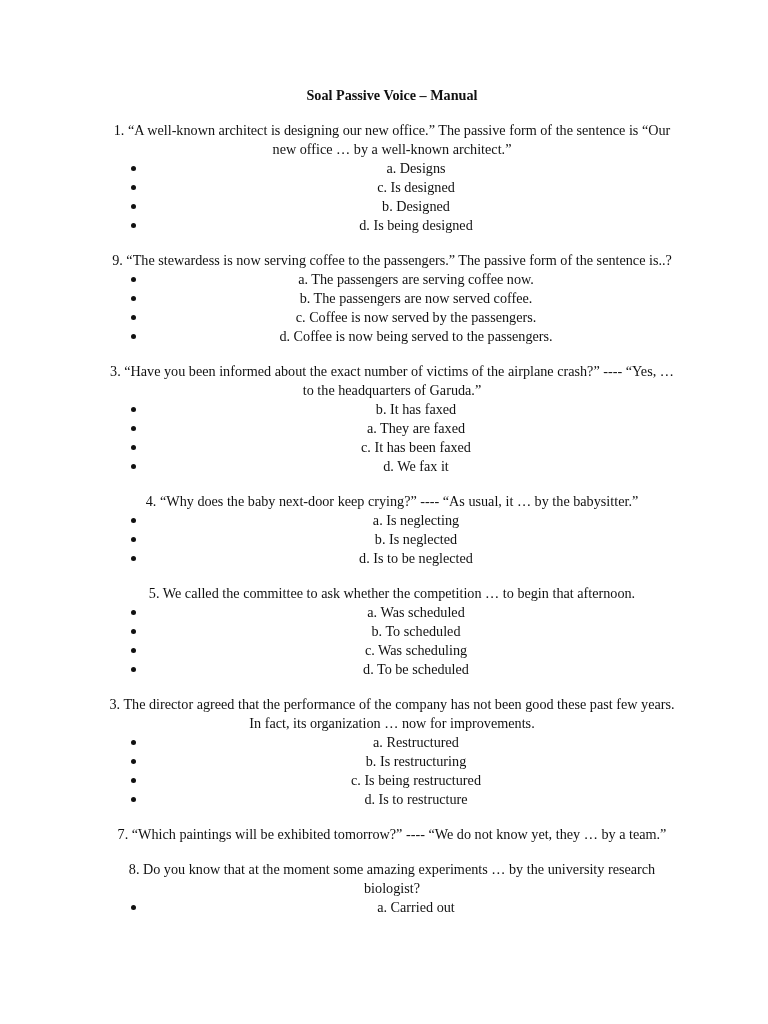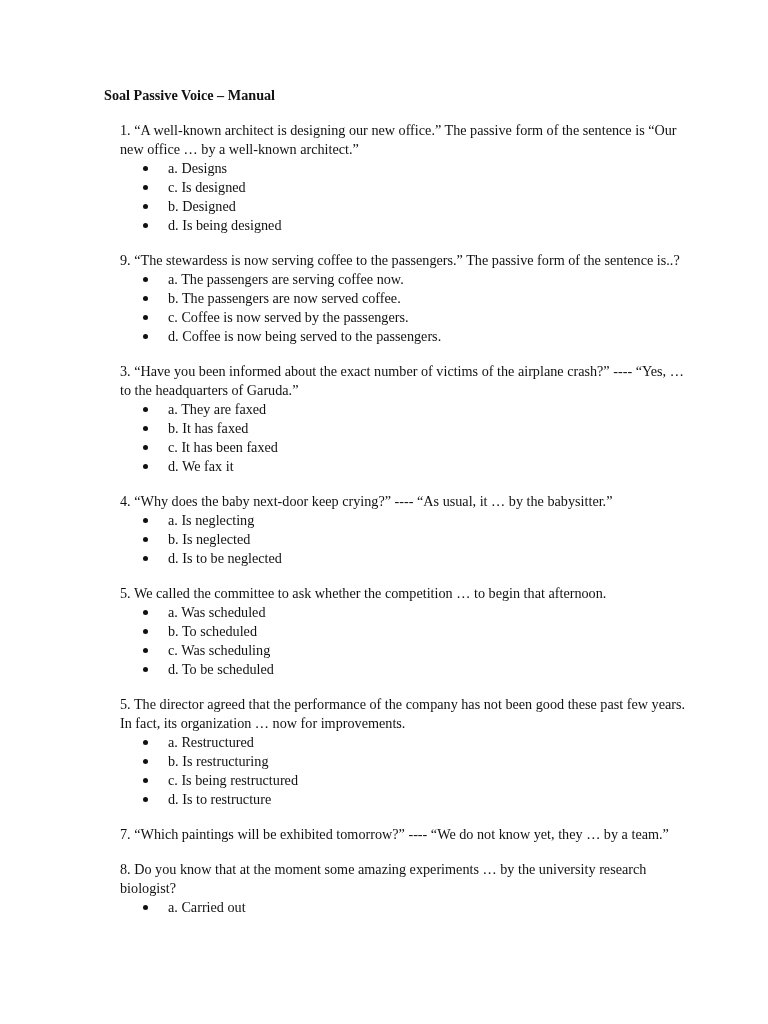--- a/index.html
+++ b/index.html
@@ -10,25 +10,26 @@
     body {
       width: 768px;
       height: 1024px;
       overflow: hidden;
       position: relative;
       font-family: "Liberation Serif", "DejaVu Serif", serif;
       color: #111111;
     }
     .page {
       position: absolute;
-      left: 104px;
+      left: 92px;
       top: 86px;
       width: 600px;
       font-size: 14.2px;
       line-height: 19px;
+      text-align: center;
     }
     .doc-title {
       font-weight: bold;
       font-size: 14.2px;
       margin: 0 0 14px 0;
       line-height: 19px;
     }
     .question {
       margin: 16px;
       padding: 0;
@@ -79,22 +80,22 @@
         <ul class="options">
           <li class="option"><span class="bullet"></span><span>a. The passengers are serving coffee now.</span></li>
           <li class="option"><span class="bullet"></span><span>b. The passengers are now served coffee.</span></li>
           <li class="option"><span class="bullet"></span><span>c. Coffee is now served by the passengers.</span></li>
           <li class="option"><span class="bullet"></span><span>d. Coffee is now being served to the passengers.</span></li>
         </ul>
       </div>
       <div class="question">
         <div class="question-text">3. “Have you been informed about the exact number of victims of the airplane crash?” ---- “Yes, … to the headquarters of Garuda.”</div>
         <ul class="options">
+          <li class="option"><span class="bullet"></span><span>b. It has faxed</span></li>
           <li class="option"><span class="bullet"></span><span>a. They are faxed</span></li>
-          <li class="option"><span class="bullet"></span><span>b. It has faxed</span></li>
           <li class="option"><span class="bullet"></span><span>c. It has been faxed</span></li>
           <li class="option"><span class="bullet"></span><span>d. We fax it</span></li>
         </ul>
       </div>
       <div class="question">
         <div class="question-text">4. “Why does the baby next-door keep crying?” ---- “As usual, it … by the babysitter.”</div>
         <ul class="options">
           <li class="option"><span class="bullet"></span><span>a. Is neglecting</span></li>
           <li class="option"><span class="bullet"></span><span>b. Is neglected</span></li>
           <li class="option"><span class="bullet"></span><span>d. Is to be neglected</span></li>
@@ -103,21 +104,21 @@
       <div class="question">
         <div class="question-text">5. We called the committee to ask whether the competition … to begin that afternoon.</div>
         <ul class="options">
           <li class="option"><span class="bullet"></span><span>a. Was scheduled</span></li>
           <li class="option"><span class="bullet"></span><span>b. To scheduled</span></li>
           <li class="option"><span class="bullet"></span><span>c. Was scheduling</span></li>
           <li class="option"><span class="bullet"></span><span>d. To be scheduled</span></li>
         </ul>
       </div>
       <div class="question">
-        <div class="question-text">5. The director agreed that the performance of the company has not been good these past few years. In fact, its organization … now for improvements.</div>
+        <div class="question-text">3. The director agreed that the performance of the company has not been good these past few years. In fact, its organization … now for improvements.</div>
         <ul class="options">
           <li class="option"><span class="bullet"></span><span>a. Restructured</span></li>
           <li class="option"><span class="bullet"></span><span>b. Is restructuring</span></li>
           <li class="option"><span class="bullet"></span><span>c. Is being restructured</span></li>
           <li class="option"><span class="bullet"></span><span>d. Is to restructure</span></li>
         </ul>
       </div>
       <div class="question">
         <div class="question-text">7. “Which paintings will be exhibited tomorrow?” ---- “We do not know yet, they … by a team.”</div>
       </div>

